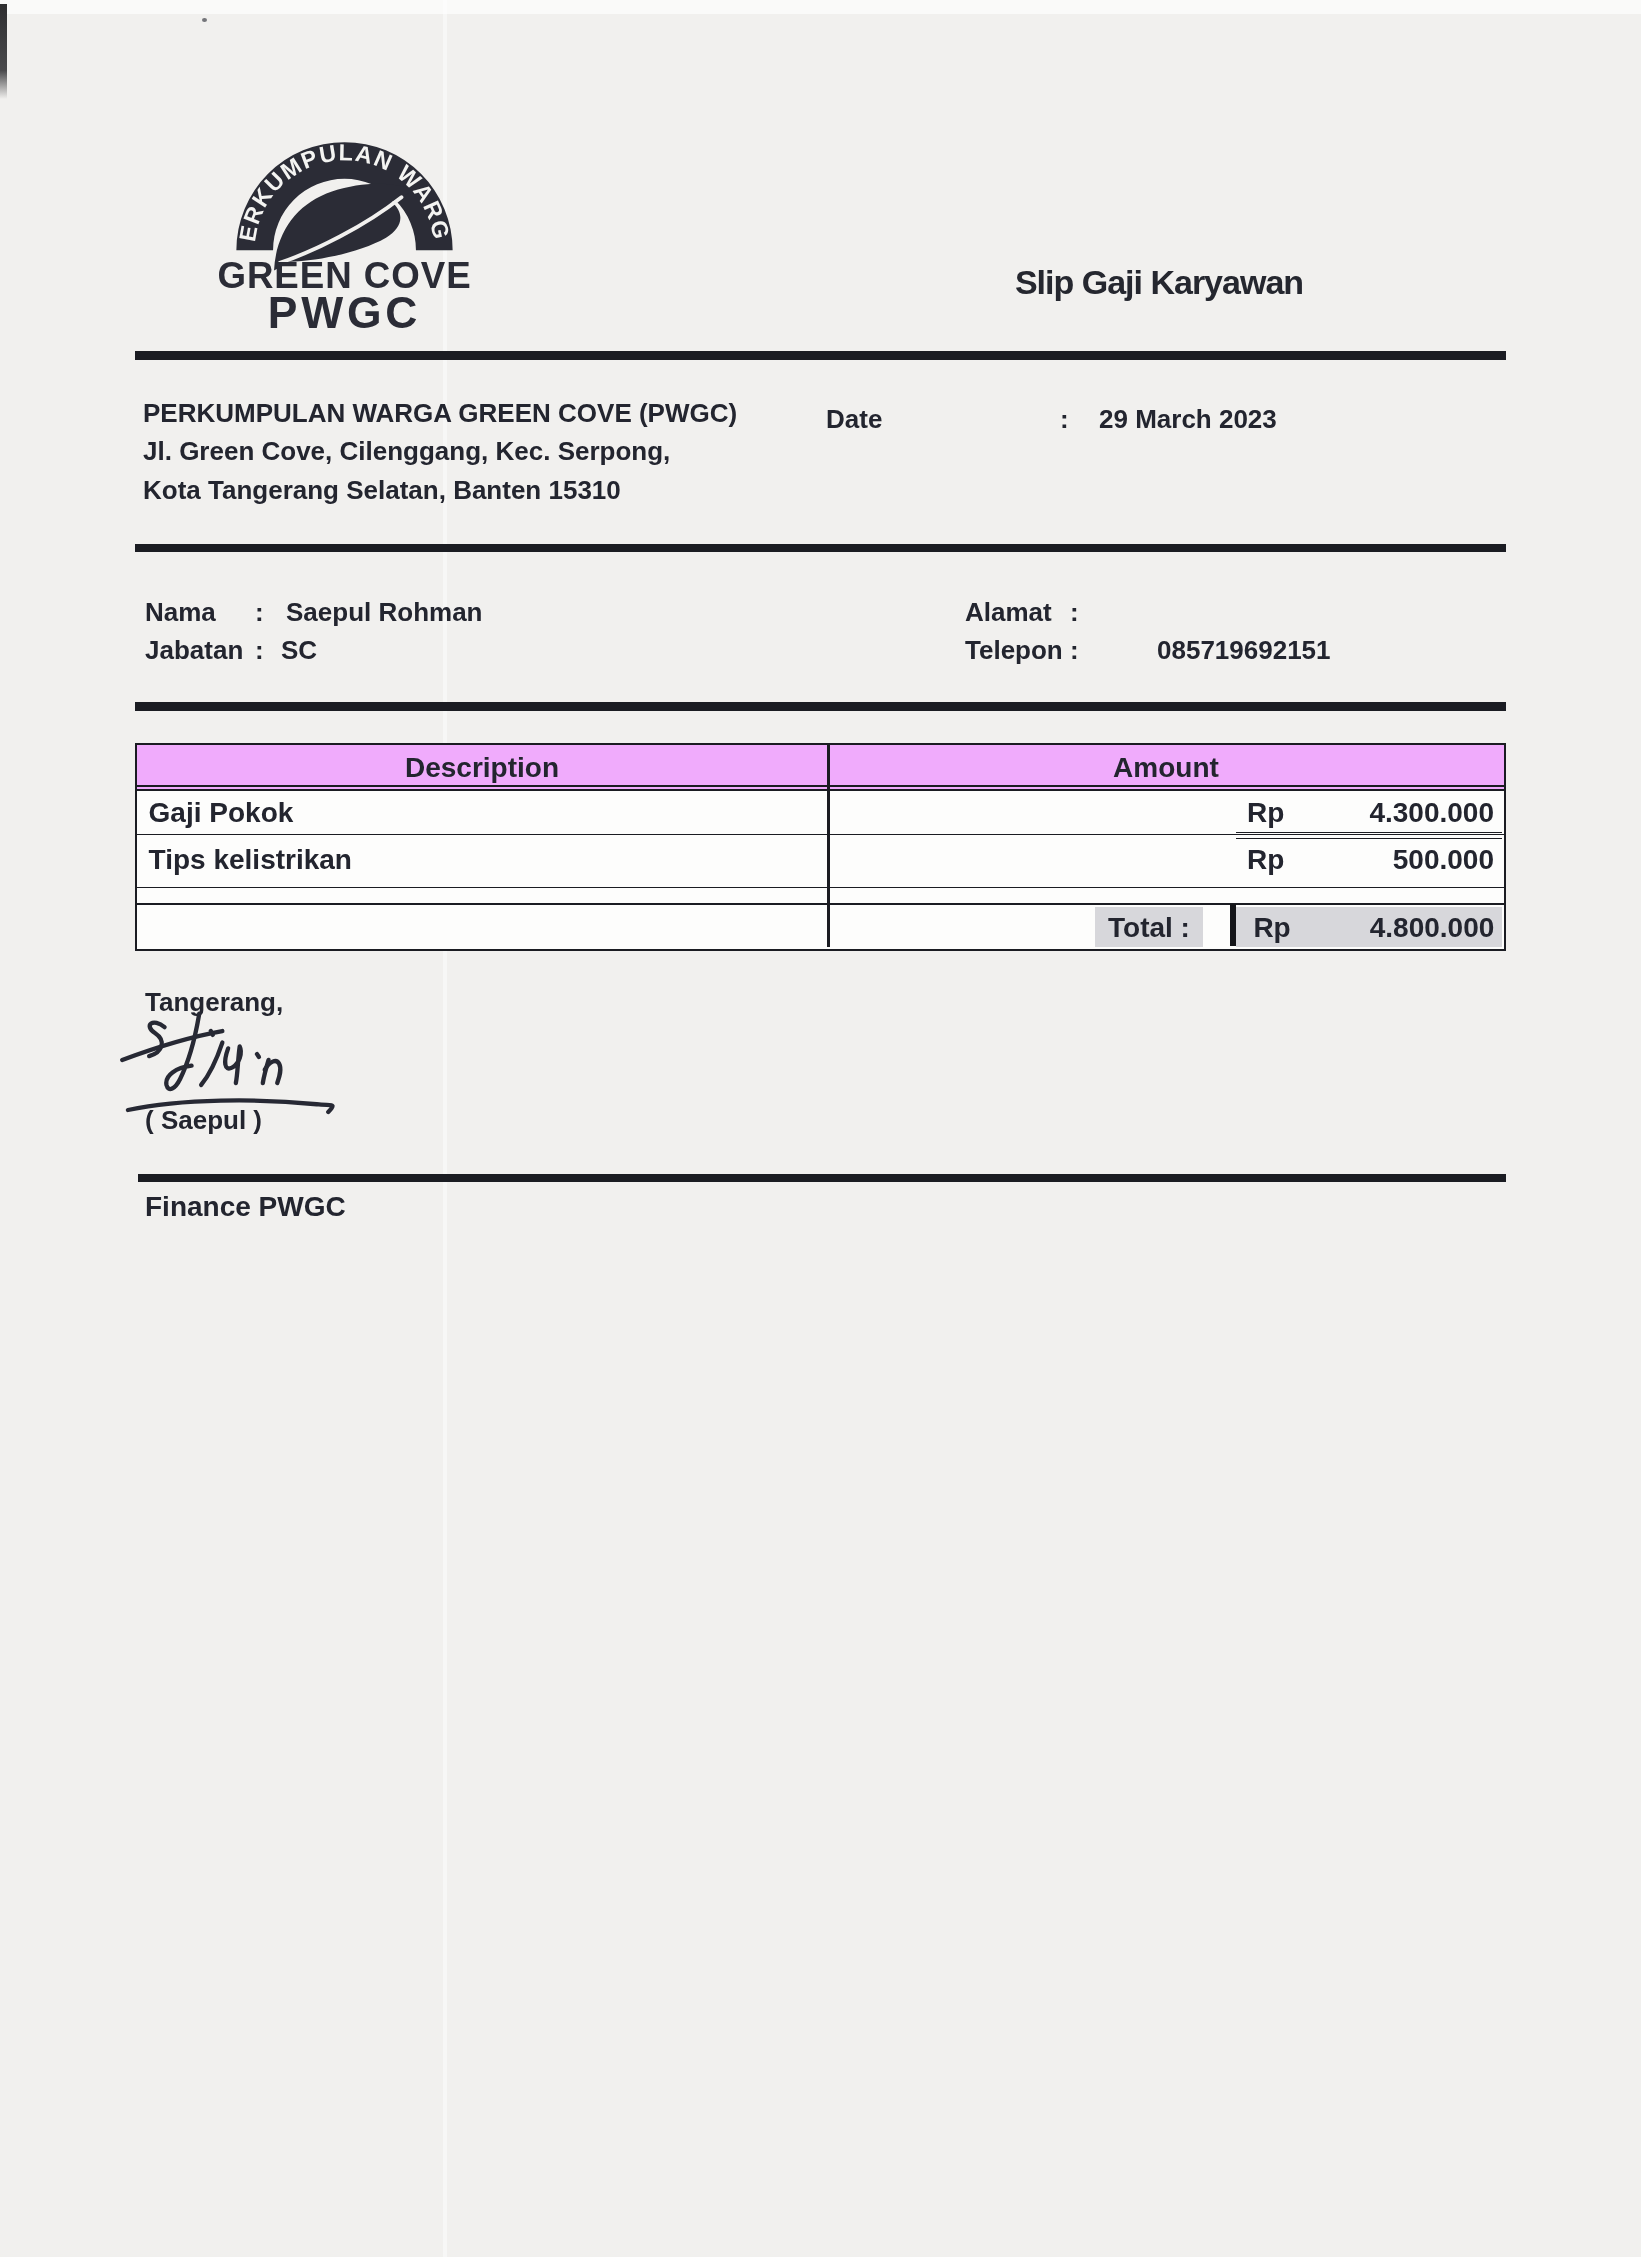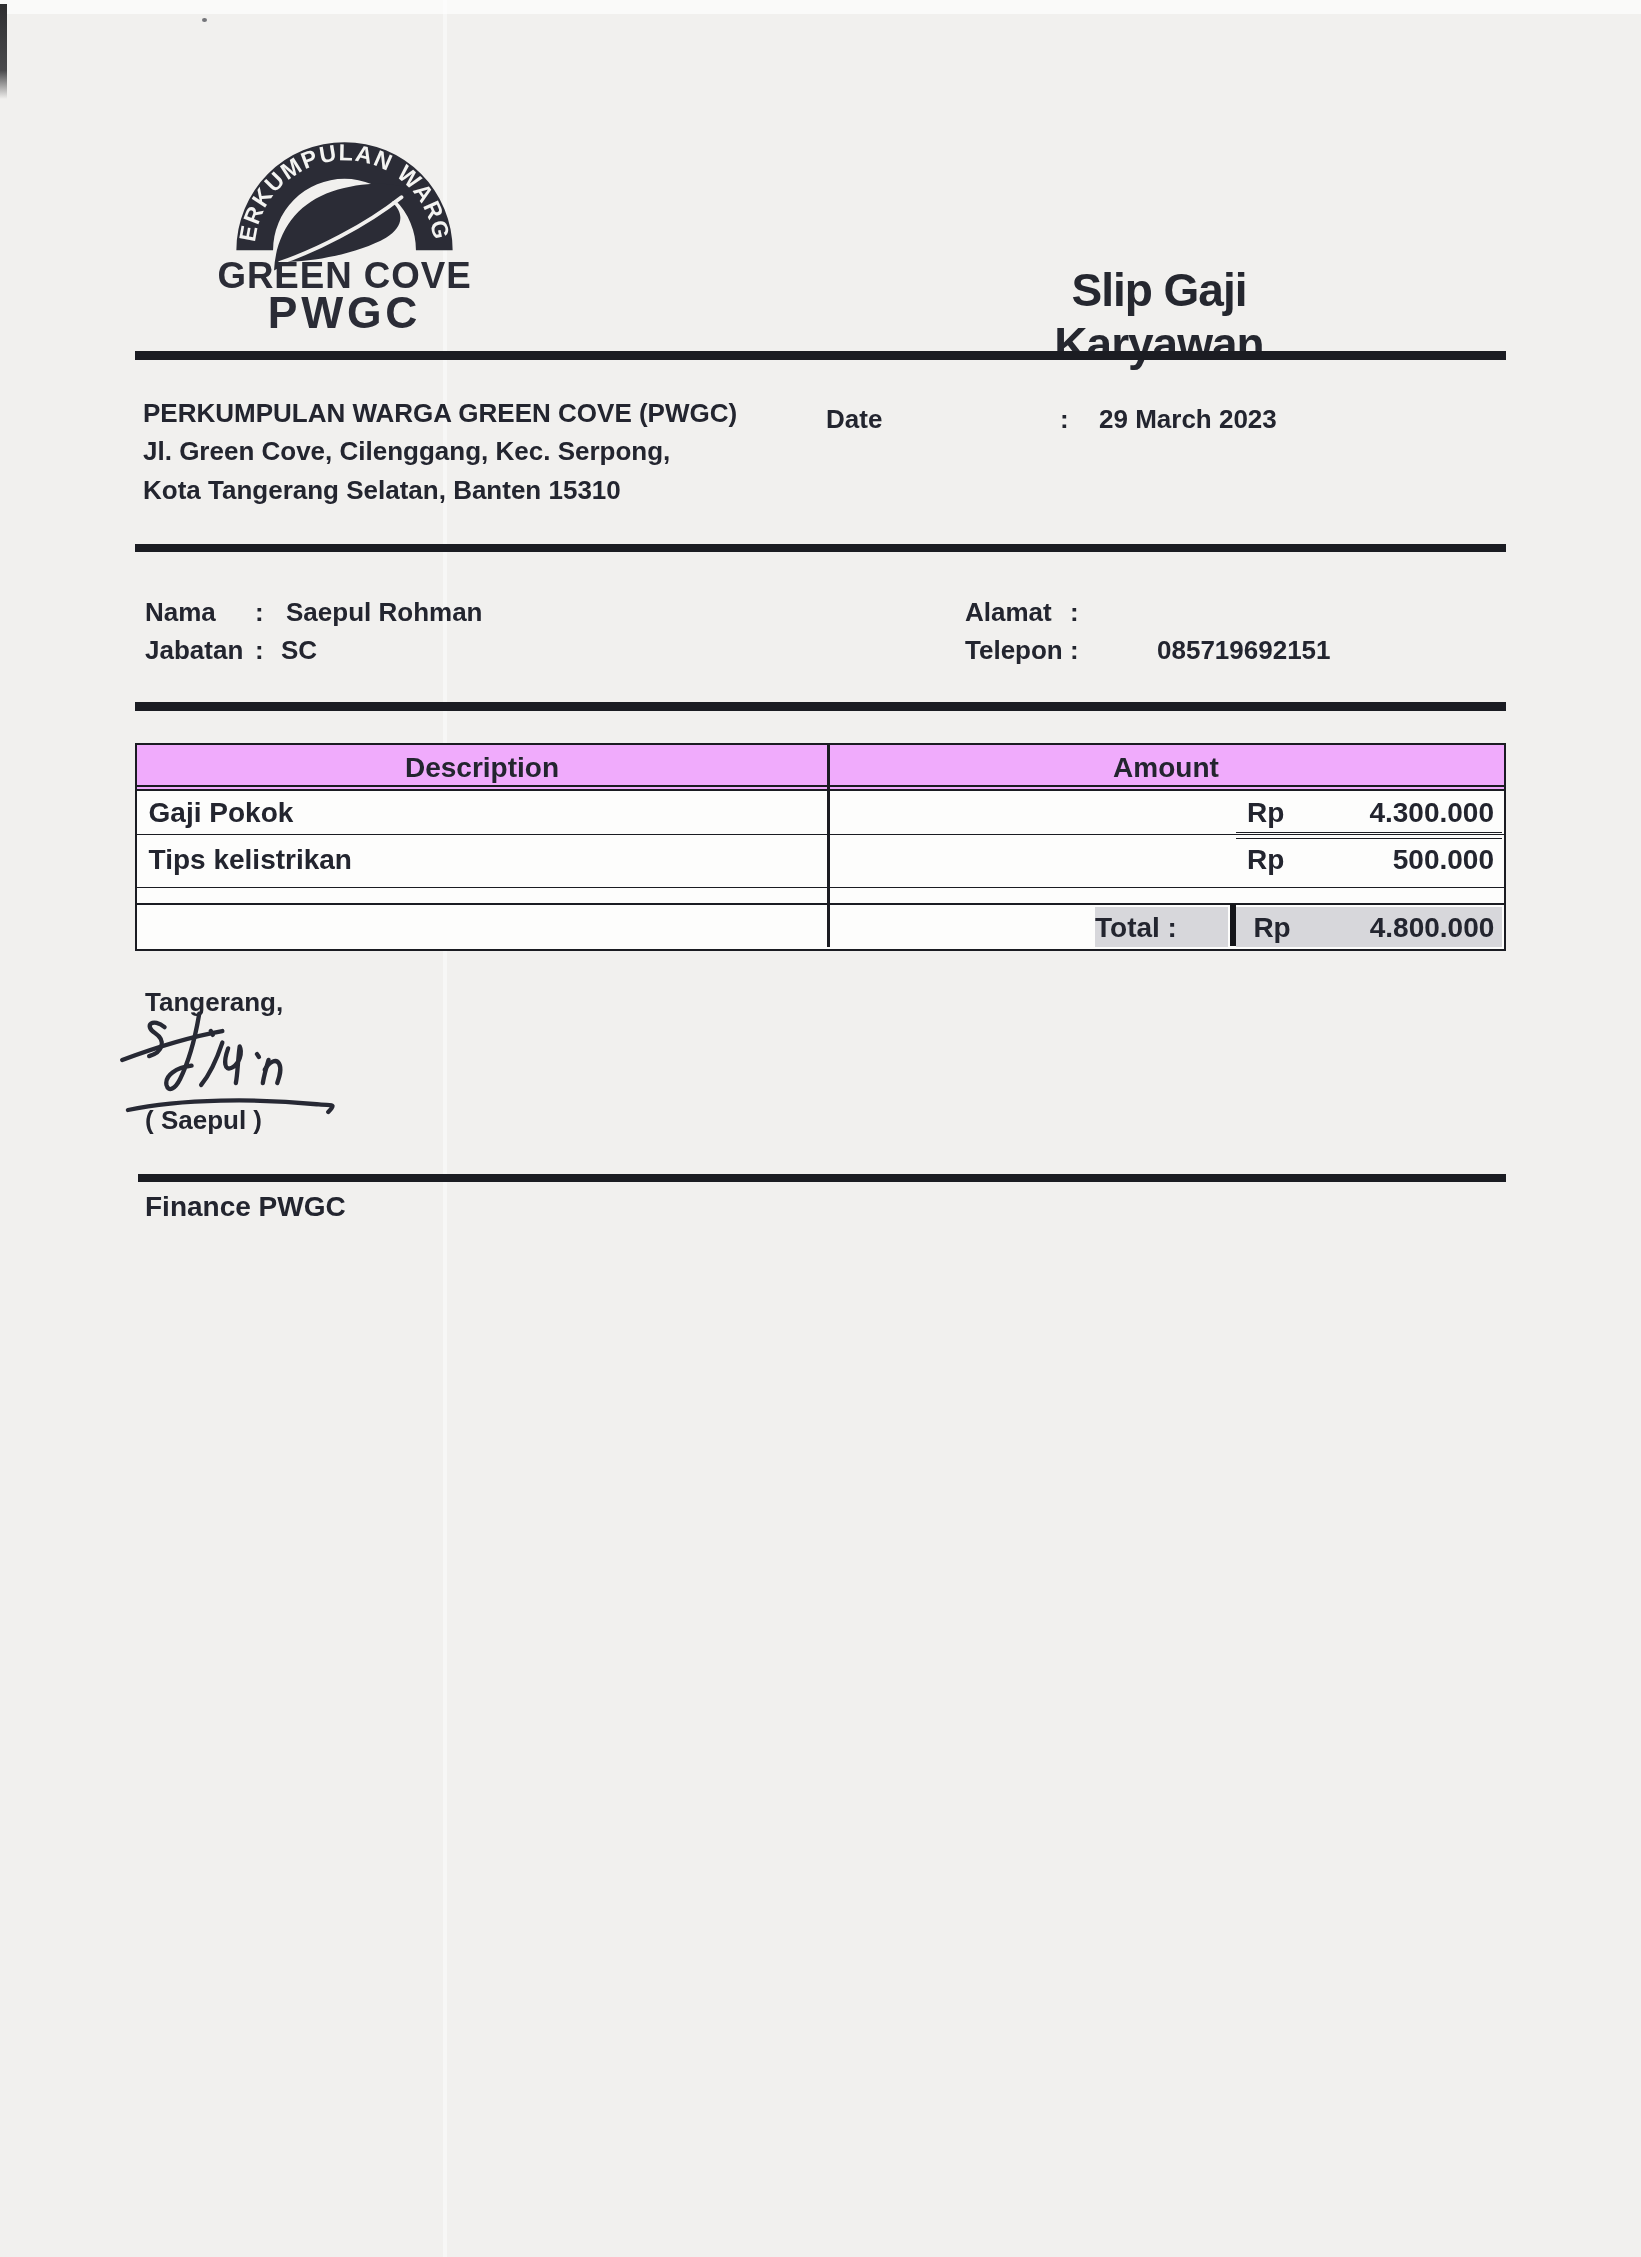--- a/index.html
+++ b/index.html
@@ -26,21 +26,21 @@
     background: rgba(255,255,255,0.45);
   }
   .speck { width: 4.8px; height: 3.9px; background: #55565c; border-radius: 50%; top: 18.3px; left: 202px; opacity: .8; }
 
   
   .logo { left: 218px; top: 118px; width: 253px; height: 224px; }
 
   
   .doc-title {
     left: 966px; top: 263px; width: 386px;
-    font-size: 46px; font-weight: 700; letter-spacing: -1px;
+    font-size: 34px; font-weight: 700; letter-spacing: -1px;
     text-align: center; color: #25272f;
   }
 
   
   .rule { left: 135px; width: 1371px; background: #1b1c22; }
   .rule-1 { top: 351px; height: 8.7px; }
   .rule-2 { top: 544px; height: 7.7px; }
   .rule-3 { top: 702px; height: 8.7px; }
   .rule-4 { top: 1174px; height: 7.7px; left: 138px; width: 1368px; }
 
@@ -90,23 +90,23 @@
   .t-r3 { top: 145px; height: 14.5px; border-bottom: 2.9px solid #1b1c22; }
   .t-total { top: 162px; height: 40px; }
   .t-desc-cell { left: 11.6px; top: 5.8px; }
   .t-rp   { left: 1110px; top: 5.8px; width: 58px; }
   .t-amt  { left: 1168px; top: 5.8px; width: 189px; text-align: right; }
   .amt-underline {
     position: absolute; left: 1099px; top: 87px; width: 266px; height: 6.8px;
     border-top: 1.9px solid #1b1c22; border-bottom: 1.9px solid #1b1c22;
   }
   .total-label-cell {
-    position: absolute; left: 958px; top: 162px; width: 133px; height: 40px;
+    position: absolute; left: 958px; top: 162px; width: 108px; height: 40px;
     background: #d7d7db; font-size: 28px; font-weight: 600;
-    text-align: left; padding-top: 4.8px;
+    text-align: center; padding-top: 4.8px;
   }
   .total-sep { position: absolute; left: 1093px; top: 159px; width: 5.8px; height: 42px; background: #141519; }
   .total-amt-cell {
     position: absolute; left: 1099px; top: 162px; width: 266px; height: 40px;
     background: #d7d7db;
   }
   .total-rp  { position: absolute; left: 17.4px; top: 4.8px; font-size: 28px; font-weight: 600; }
   .total-val { position: absolute; right: 7.7px; top: 4.8px; font-size: 28px; font-weight: 600; text-align: center; }
 
   

